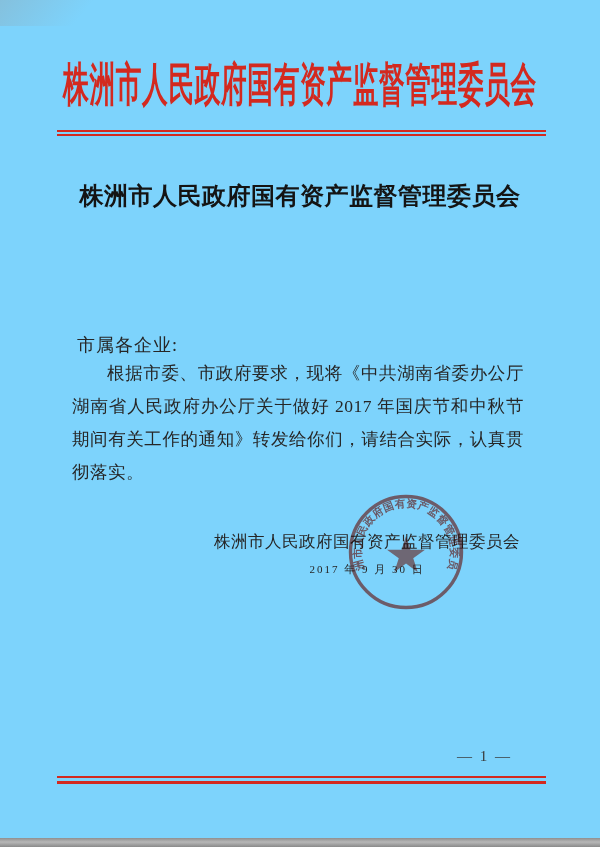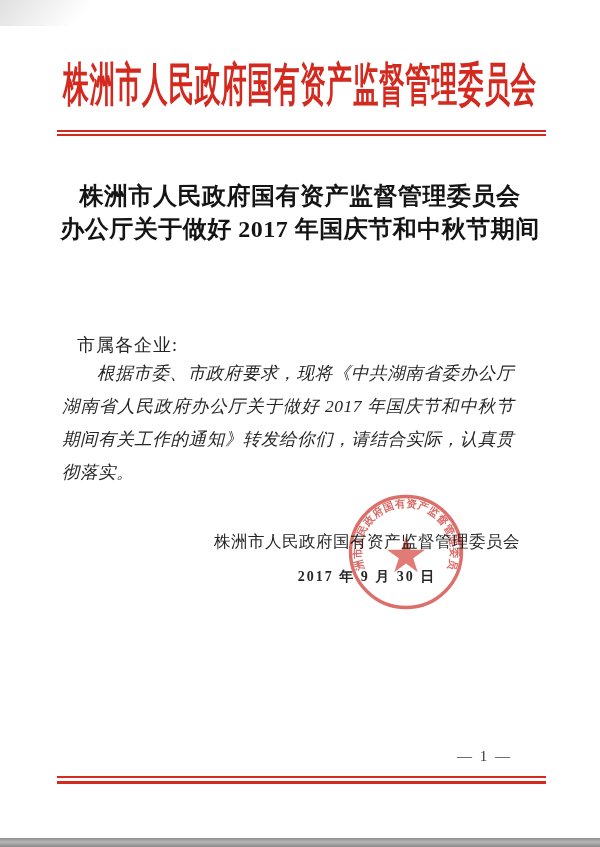--- a/index.html
+++ b/index.html
@@ -1,21 +1,21 @@
 <!DOCTYPE html>
 <html><head>
 <meta charset="utf-8">
 <style>
   html, body { margin: 0; padding: 0; background: #e9e9e9; }
   .page {
     position: relative;
     width: 600px;
     height: 847px;
     margin: 0 auto;
-    background: #ffffff;
+    background: #7dd3fc;
     overflow: hidden;
     font-family: "Liberation Serif", "DejaVu Serif", serif;
     color: #222;
   }
   
   .corner-shade {
     position: absolute; top: 0; left: 0; width: 150px; height: 26px;
     background: linear-gradient(130deg, rgba(150,150,150,0.30) 0%, rgba(150,150,150,0) 55%);
     pointer-events: none;
   }
@@ -40,31 +40,31 @@
     text-align: center; font-size: 24px; font-weight: bold;
     line-height: 32.5px; color: #141414; letter-spacing: 0.5px;
   }
   .doc-title span { display: block; }
   
   .salutation {
     position: absolute; top: 333px; left: 77px;
     font-size: 18px; color: #262626; letter-spacing: 1px;
   }
   .body-paragraph {
-    position: absolute; top: 357px; left: 62px; width: 452px; margin: 0;
+    position: absolute; top: 357px; left: 72px; width: 452px; margin: 0;
     font-size: 17.5px; line-height: 33px; color: #262626;
-    text-indent: 2em; text-align: justify; letter-spacing: 0.5px; font-style: italic;
+    text-indent: 2em; text-align: justify; letter-spacing: 0.5px;
   }
   
   .signature {
     position: absolute; top: 531px; right: 80px; text-align: center;
     color: #262626;
   }
   .sig-org { font-size: 16.5px; letter-spacing: 0.5px; white-space: nowrap; }
-  .sig-date { margin-top: 15px; font-size: 14px; letter-spacing: 2px; font-weight: bold; }
+  .sig-date { margin-top: 9px; font-size: 11px; letter-spacing: 2px; }
   
   .seal {
     position: absolute; left: 336px; top: 482px;
     mix-blend-mode: multiply; opacity: 0.82;
     pointer-events: none;
   }
   .seal-text {
     font-family: "Liberation Serif", "DejaVu Serif", serif;
     font-size: 10.5px; font-weight: bold; letter-spacing: 0.5px;
     fill: #cf4a44;
@@ -94,21 +94,20 @@
 
   <div class="corner-shade"></div>
 
   <header class="letterhead">
     <div class="letterhead-name">株洲市人民政府国有资产监督管理委员会</div>
   </header>
   <div class="letterhead-rule"></div>
 
   <h1 class="doc-title">
     <span>株洲市人民政府国有资产监督管理委员会</span>
-    <span>办公厅关于做好 2017 年国庆节和中秋节期间</span>
   </h1>
 
   <div class="salutation">市属各企业:</div>
 
   <p class="body-paragraph">根据市委、市政府要求，现将《中共湖南省委办公厅湖南省人民政府办公厅关于做好 2017 年国庆节和中秋节期间有关工作的通知》转发给你们，请结合实际，认真贯彻落实。</p>
 
   <div class="signature">
     <div class="sig-org">株洲市人民政府国有资产监督管理委员会</div>
     <div class="sig-date">2017 年 9 月 30 日</div>
   </div>

